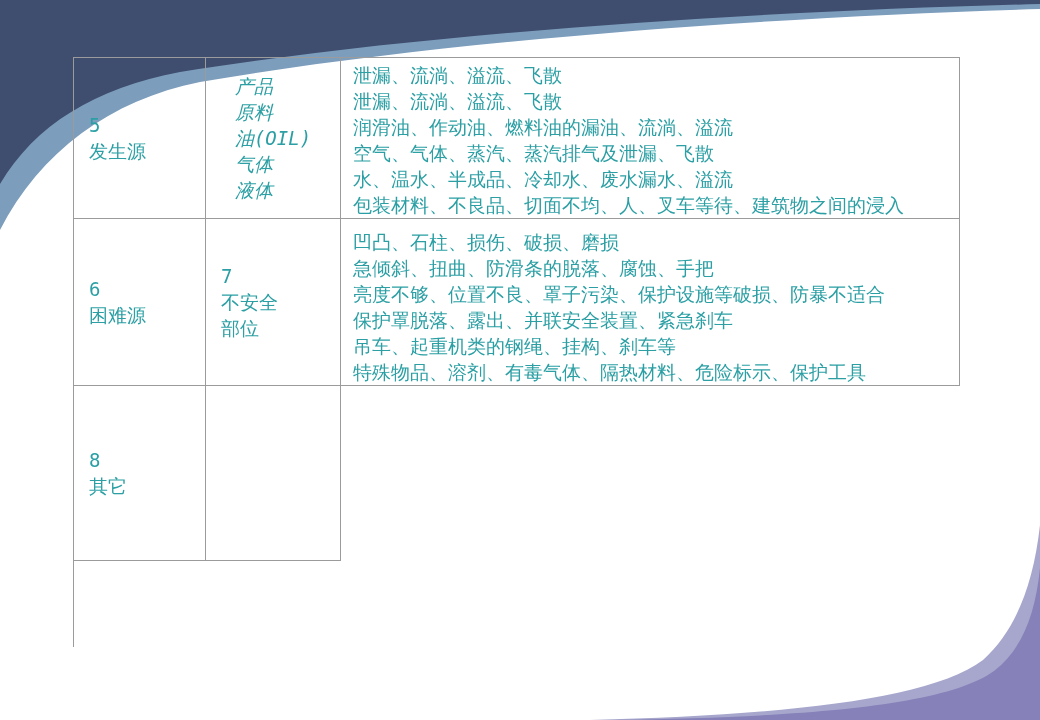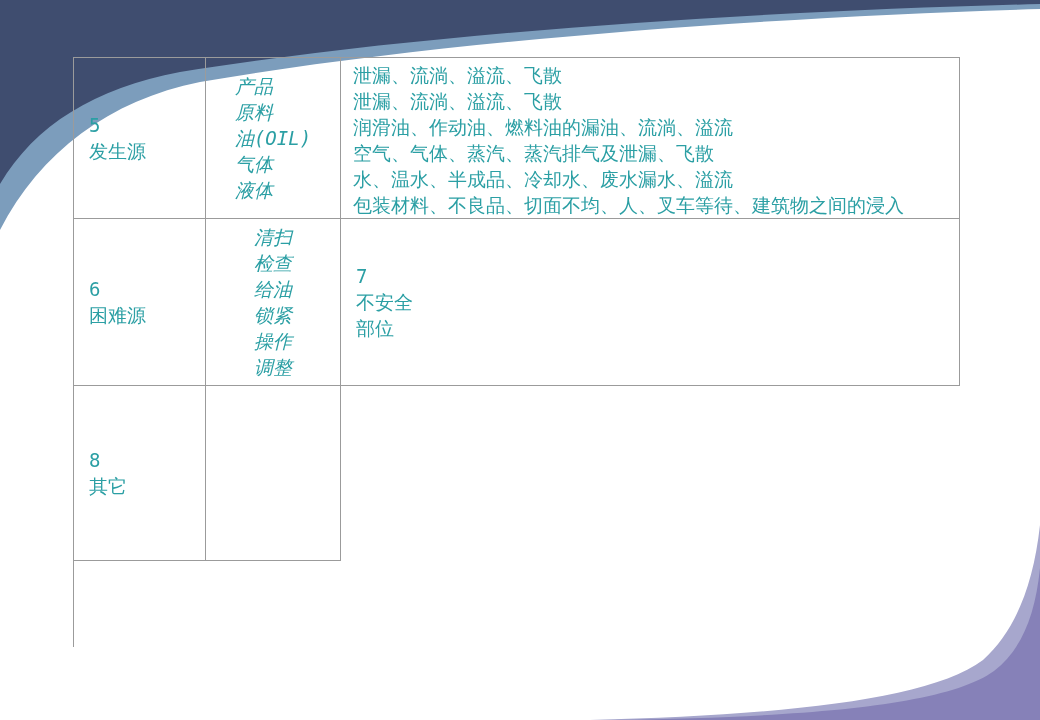--- a/index.html
+++ b/index.html
@@ -70,33 +70,33 @@
 润滑油、作动油、燃料油的漏油、流淌、溢流
 空气、气体、蒸汽、蒸汽排气及泄漏、飞散
 水、温水、半成品、冷却水、废水漏水、溢流
 包装材料、不良品、切面不均、人、叉车等待、建筑物之间的浸入</span>
     </div>
 
     <div class="cell c1">
       <span>6
 困难源</span>
     </div>
-    <div class="cell c2">
-      <span>清扫
-检查
-给油
-锁紧
-操作
-调整</span>
-    </div>
 
     <div class="cell c1">
       <span>7
 不安全
 部位</span>
+    </div>
+    <div class="cell c3">
+      <span>凹凸、石柱、损伤、破损、磨损
+急倾斜、扭曲、防滑条的脱落、腐蚀、手把
+亮度不够、位置不良、罩子污染、保护设施等破损、防暴不适合
+保护罩脱落、露出、并联安全装置、紧急刹车
+吊车、起重机类的钢绳、挂构、刹车等
+特殊物品、溶剂、有毒气体、隔热材料、危险标示、保护工具</span>
     </div>
 
     <div class="cell c1">
       <span>8
 其它</span>
     </div>
     <div class="cell c2">
       <span></span>
     </div>
 

